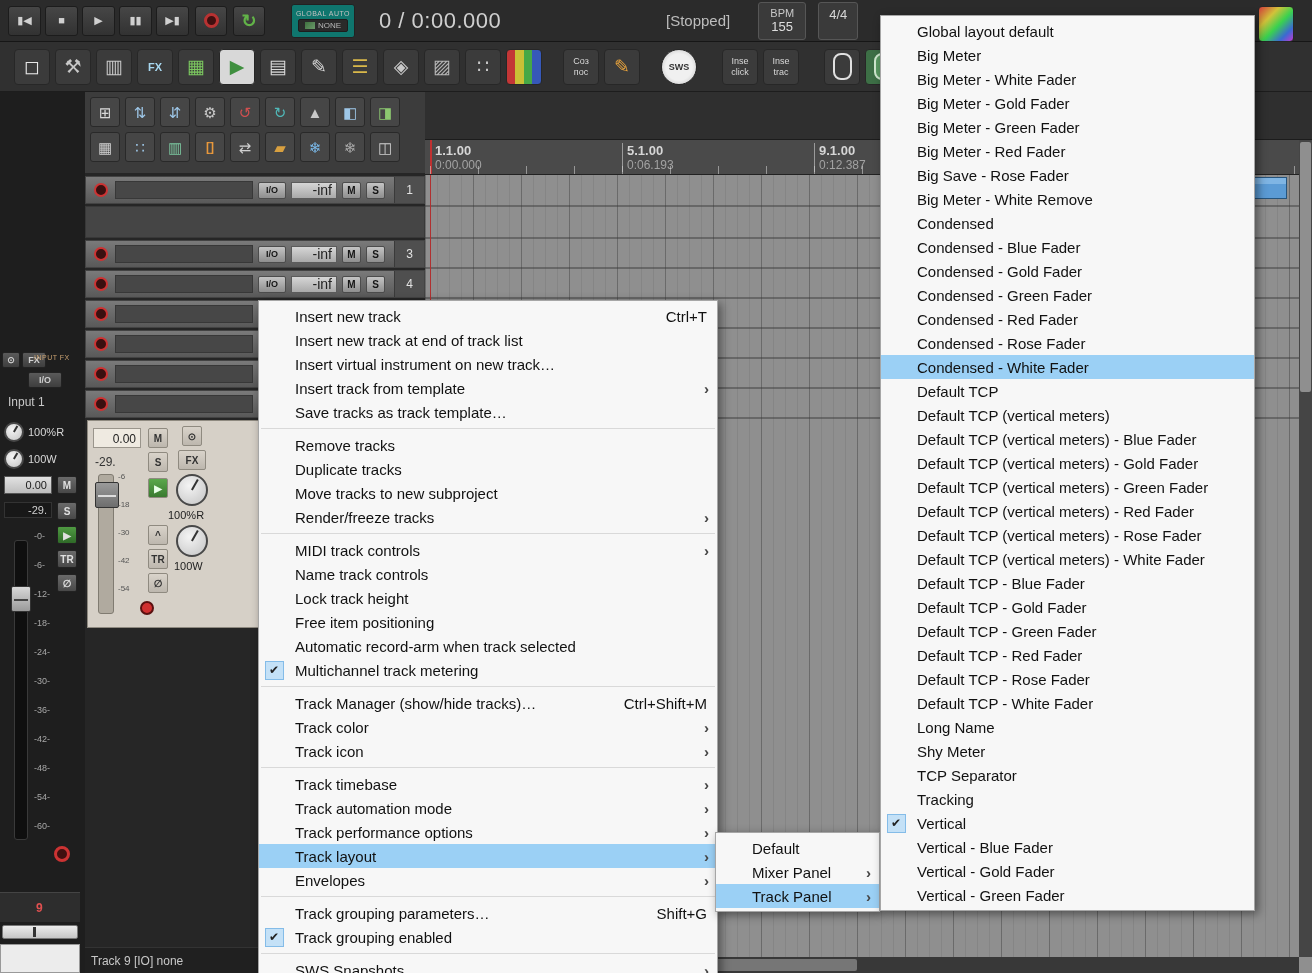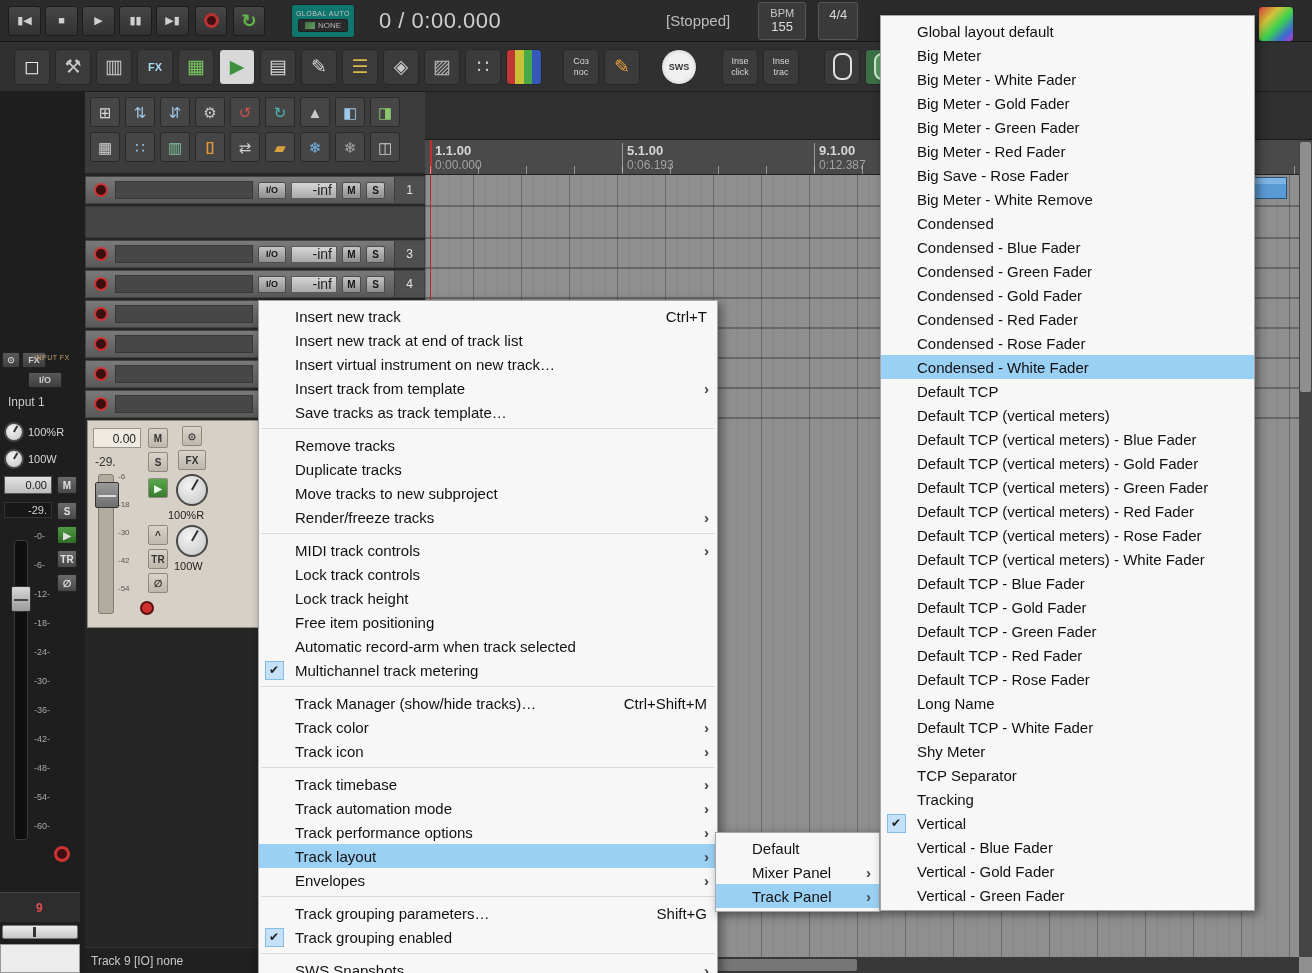--- a/index.html
+++ b/index.html
@@ -582,21 +582,21 @@
         <span class="menu-right menu-arrow">›</span>
       </div>
       <div class="menu-sep"></div>
       <div class="menu-item">
         <span class="menu-check"></span>
         <span class="menu-label">MIDI track controls</span>
         <span class="menu-right menu-arrow">›</span>
       </div>
       <div class="menu-item">
         <span class="menu-check"></span>
-        <span class="menu-label">Lock track controls</span>
+        <span class="menu-label">Name track controls</span>
         <span class="menu-right"></span>
       </div>
       <div class="menu-item">
         <span class="menu-check"></span>
         <span class="menu-label">Lock track height</span>
         <span class="menu-right"></span>
       </div>
       <div class="menu-item">
         <span class="menu-check"></span>
         <span class="menu-label">Free item positioning</span>
@@ -741,30 +741,30 @@
         <span class="menu-label">Condensed</span>
         <span class="menu-right"></span>
       </div>
       <div class="menu-item">
         <span class="menu-check"></span>
         <span class="menu-label">Condensed - Blue Fader</span>
         <span class="menu-right"></span>
       </div>
       <div class="menu-item">
         <span class="menu-check"></span>
+        <span class="menu-label">Condensed - Gold Fader</span>
+        <span class="menu-right"></span>
+      </div>
+      <div class="menu-item">
+        <span class="menu-check"></span>
         <span class="menu-label">Condensed - Green Fader</span>
         <span class="menu-right"></span>
       </div>
       <div class="menu-item">
         <span class="menu-check"></span>
-        <span class="menu-label">Condensed - Gold Fader</span>
-        <span class="menu-right"></span>
-      </div>
-      <div class="menu-item">
-        <span class="menu-check"></span>
         <span class="menu-label">Condensed - Red Fader</span>
         <span class="menu-right"></span>
       </div>
       <div class="menu-item">
         <span class="menu-check"></span>
         <span class="menu-label">Condensed - Rose Fader</span>
         <span class="menu-right"></span>
       </div>
       <div class="menu-item highlighted">
         <span class="menu-check"></span>
@@ -831,26 +831,26 @@
         <span class="menu-label">Default TCP - Red Fader</span>
         <span class="menu-right"></span>
       </div>
       <div class="menu-item">
         <span class="menu-check"></span>
         <span class="menu-label">Default TCP - Rose Fader</span>
         <span class="menu-right"></span>
       </div>
       <div class="menu-item">
         <span class="menu-check"></span>
+        <span class="menu-label">Default TCP - White Fader</span>
+        <span class="menu-right"></span>
+      </div>
+      <div class="menu-item">
+        <span class="menu-check"></span>
         <span class="menu-label">Long Name</span>
-        <span class="menu-right"></span>
-      </div>
-      <div class="menu-item">
-        <span class="menu-check"></span>
-        <span class="menu-label">Default TCP - White Fader</span>
         <span class="menu-right"></span>
       </div>
       <div class="menu-item">
         <span class="menu-check"></span>
         <span class="menu-label">Shy Meter</span>
         <span class="menu-right"></span>
       </div>
       <div class="menu-item">
         <span class="menu-check"></span>
         <span class="menu-label">TCP Separator</span>

